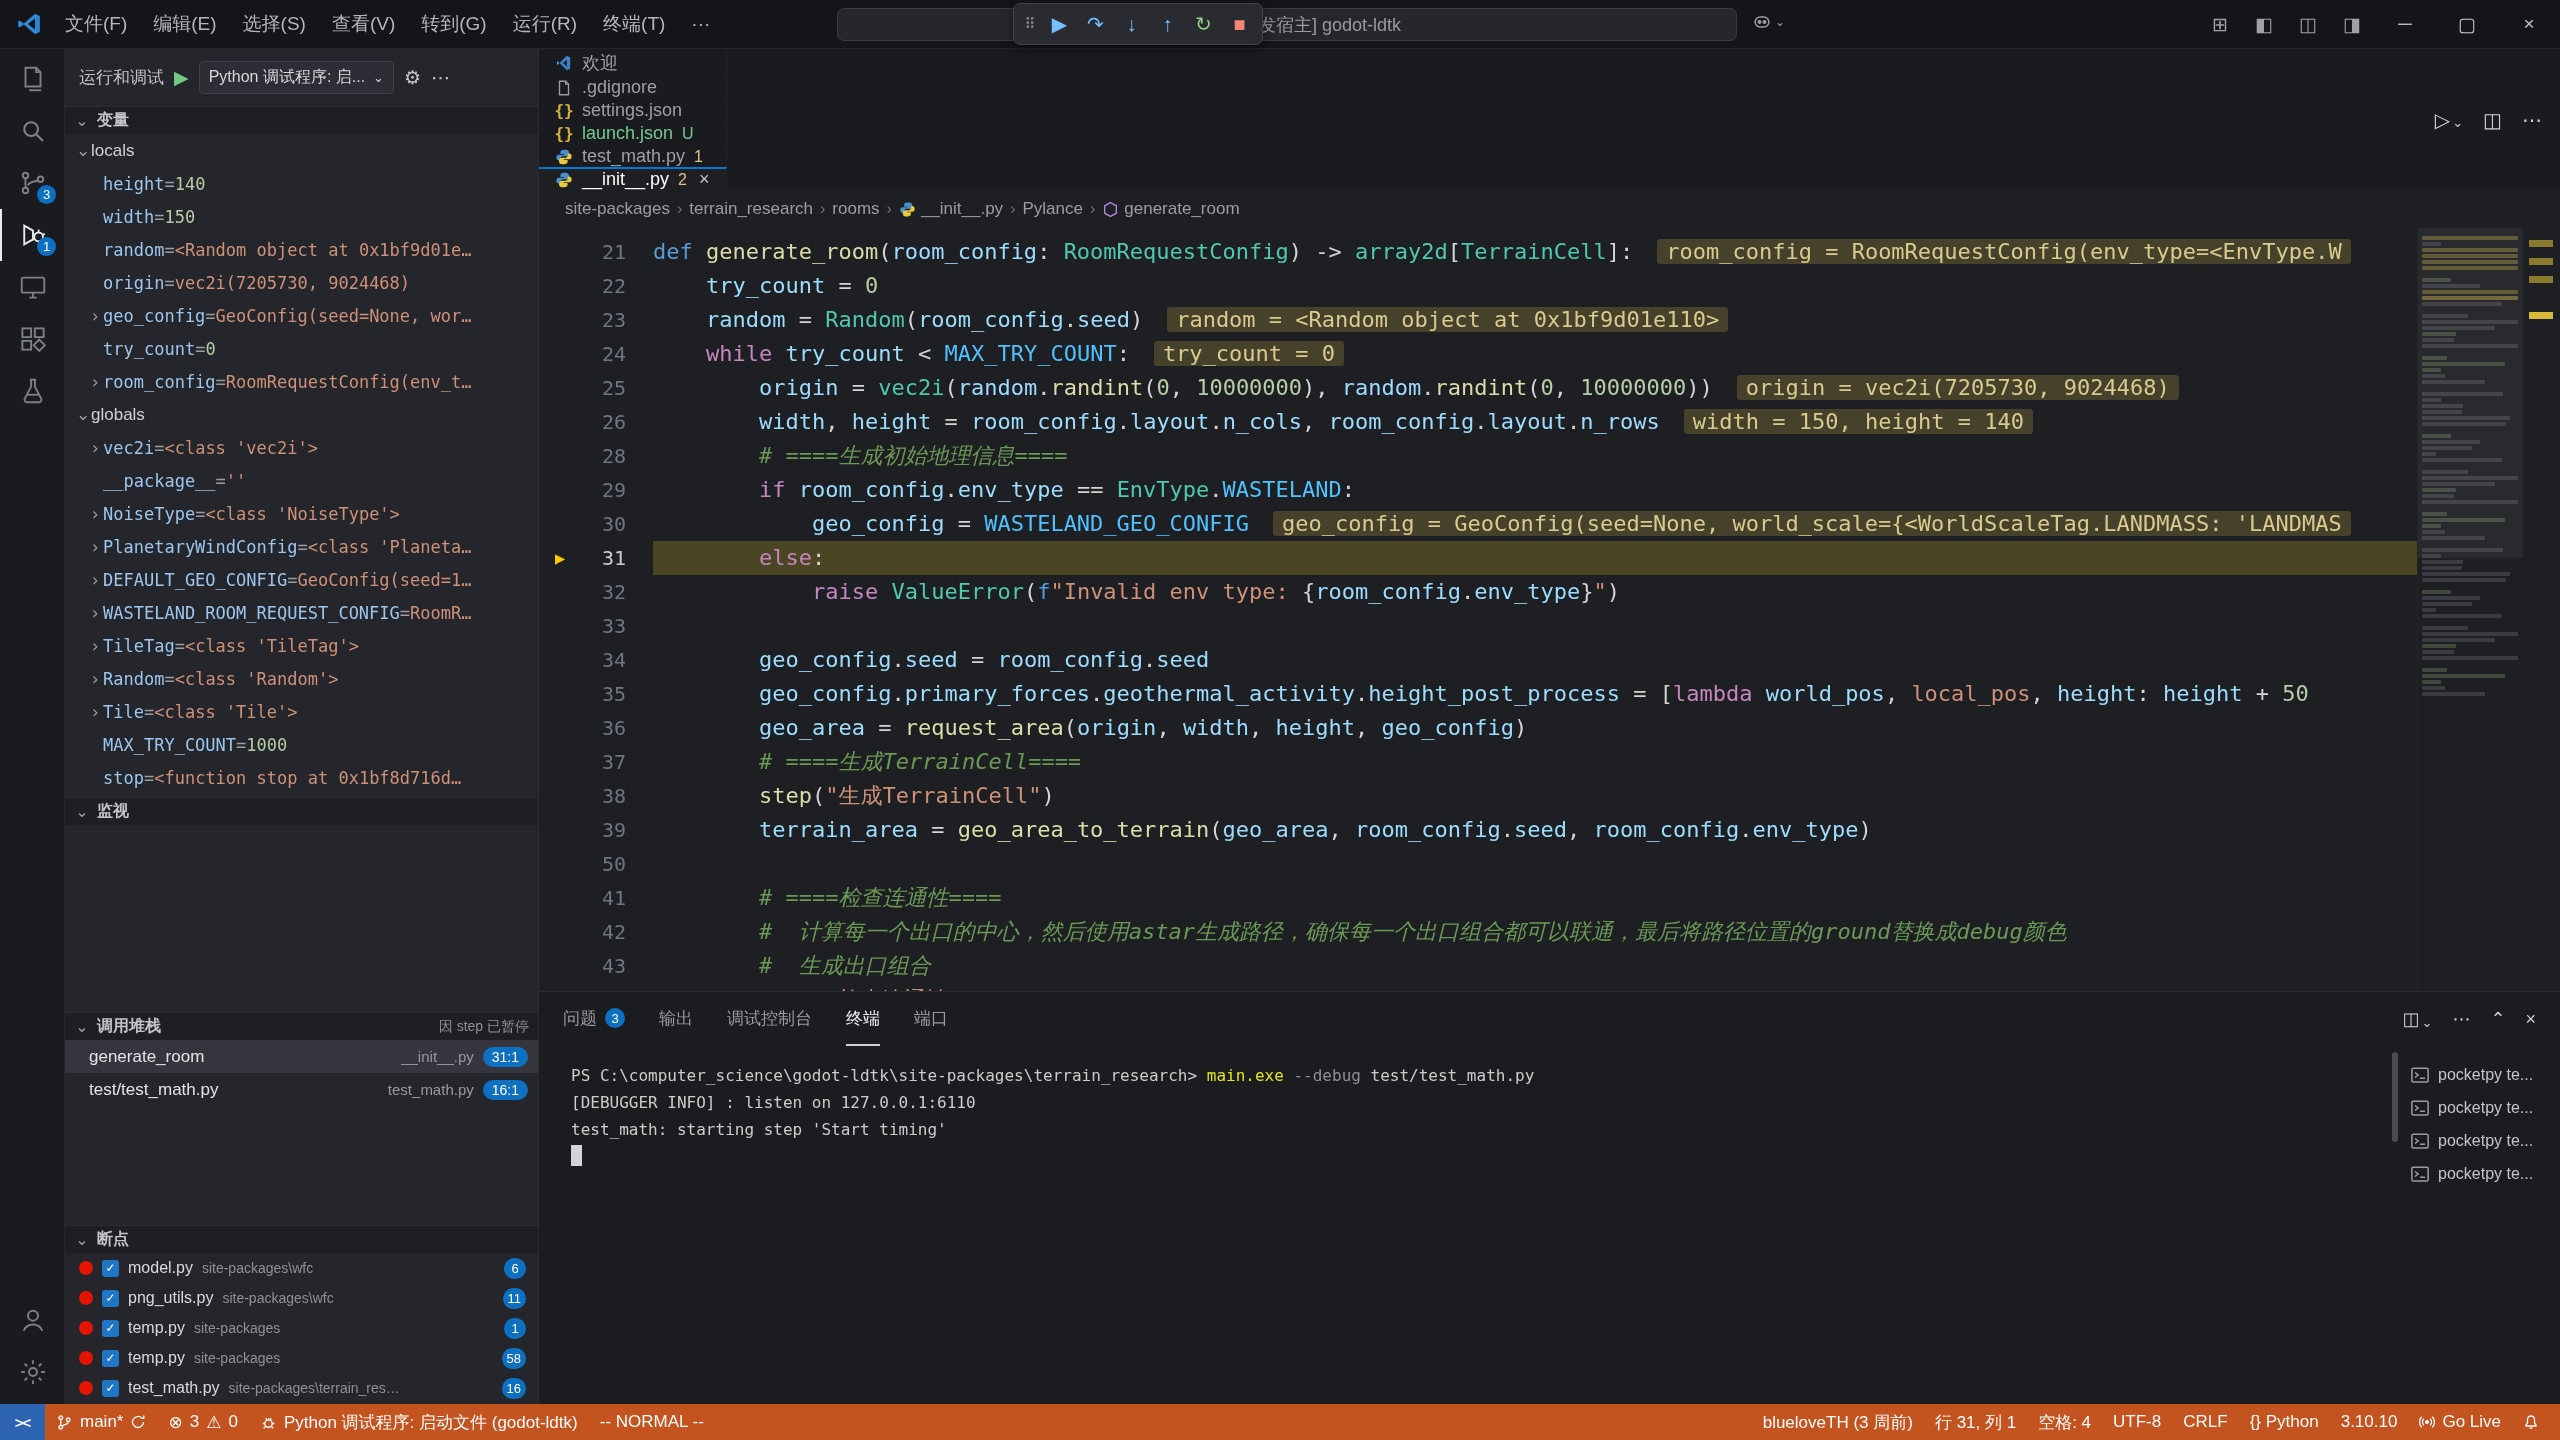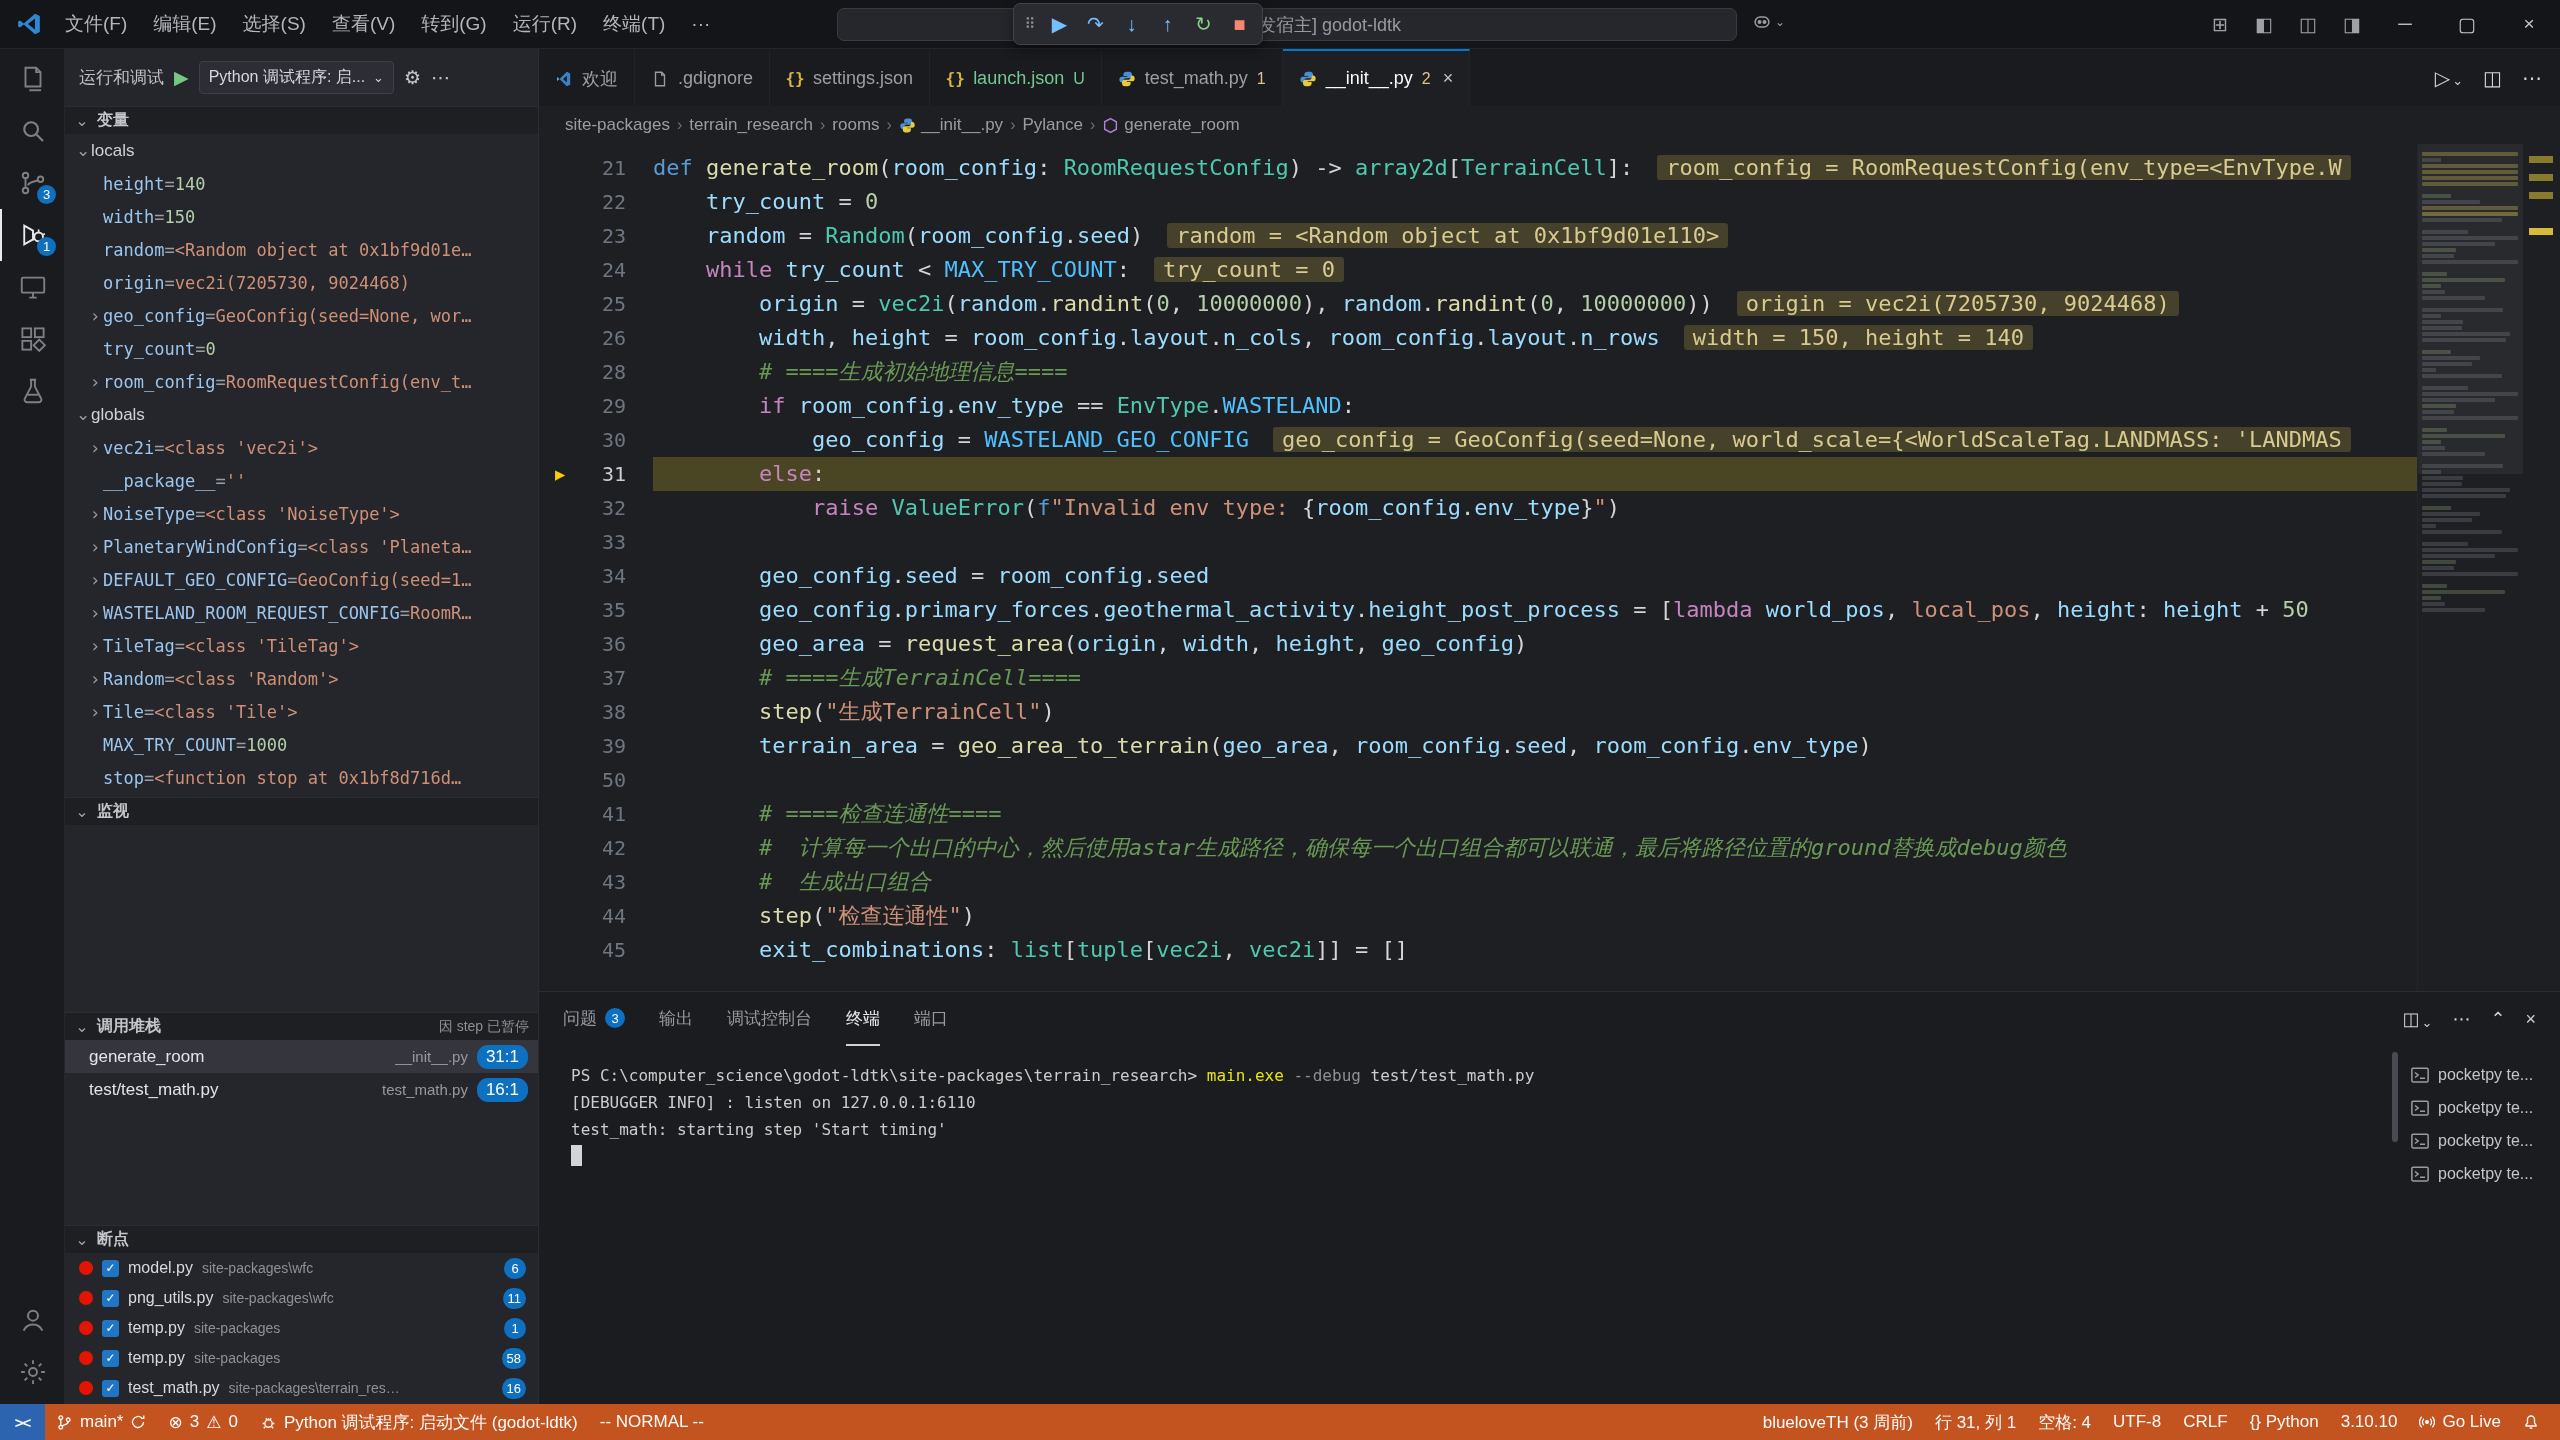--- a/index.html
+++ b/index.html
@@ -54,21 +54,21 @@
 .var-row{height:33px;display:flex;align-items:center;padding:0 6px 0 22px;font-family:"DejaVu Sans Mono",monospace;font-size:17px;white-space:nowrap;overflow:hidden;}
 .var-row.group{font-family:"Liberation Sans",sans-serif;color:#cfd1d5;padding-left:10px;}
 .var-name{color:#9cc6ee;}
 .var-eq{color:#9b9da3;}
 .k-num{color:#b5cea8;}
 .k-obj{color:#ce9178;}
 .k-str{color:#ce9178;}
 .cs-row{height:33px;display:flex;align-items:center;padding:0 10px 0 24px;font-size:17px;color:#e2e4e8;white-space:nowrap;}
 .cs-row.selected{background:#35363d;}
 .cs-file{margin-left:auto;color:#97999f;font-size:15px;}
-.badge-pill{background:#0e70c0;color:#fff;border-radius:11px;font-size:17px;padding:2px 9px;margin-left:9px;}
+.badge-pill{background:#0e70c0;color:#fff;border-radius:11px;font-size:14px;padding:2px 9px;margin-left:9px;}
 .bp-row{height:30px;display:flex;align-items:center;gap:9px;padding:0 12px 0 14px;font-size:16px;white-space:nowrap;overflow:hidden;}
 .bp-dot{width:14px;height:14px;border-radius:50%;background:#e51400;flex:0 0 14px;}
 .bp-check{width:17px;height:17px;border-radius:3px;background:#1f76c4;color:#fff;font-size:12px;display:flex;align-items:center;justify-content:center;flex:0 0 17px;}
 .bp-file{color:#d8dade;}
 .bp-path{color:#8f9197;font-size:14px;overflow:hidden;text-overflow:ellipsis;}
 .bp-badge{margin-left:auto;background:#0e70c0;color:#fff;border-radius:11px;min-width:22px;height:21px;font-size:13px;display:flex;align-items:center;justify-content:center;padding:0 5px;flex:0 0 auto;}
 
 
 #editor-col{flex:1;display:flex;flex-direction:column;min-width:0;min-height:0;}
 #tabbar{flex:0 0 57px;background:#1a1b1f;display:flex;align-items:stretch;}
@@ -489,21 +489,21 @@
               <span class="bp-file" data-name="breakpoint-file">test_math.py</span>
               <span class="bp-path" data-name="breakpoint-path">site-packages\terrain_res…</span>
               <span class="bp-badge" data-name="breakpoint-line-badge">16</span>
             </div>
           </div>
       </section>
     </aside>
 
     <div id="editor-col" data-name="editor-column">
       <div id="tabbar" data-name="editor-tab-bar">
-        <div id="tabs" style="display:flex;" data-name="editor-tabs">
+        <div id="tabs" style="display:flex;flex-direction:column;" data-name="editor-tabs">
             <div class="tab" data-name="tab-欢迎">
               <span class="icn" data-name="welcome-icon" style="width: 18px; height: 18px;">
                 <svg viewBox="0 0 16 16">
                   <path d="M10.5 1.5L4 8l6.5 6.5 3-1.5v-10l-3-1.5zM10.5 5v6L7.2 8l3.3-3z" fill="#3b82c4"></path>
                   <path d="M4 8L1.8 6.2v3.6L4 8z" fill="#6aa9dd"></path>
                 </svg>
               </span>
               <span class="tab-label" data-name="tab-label">欢迎</span>
             </div>
             <div class="tab" data-name="tab-.gdignore">

